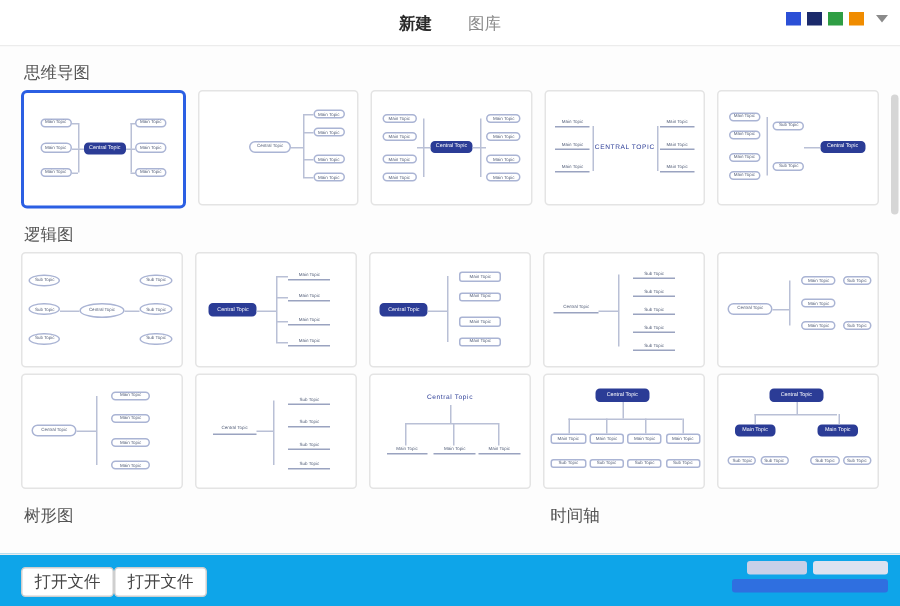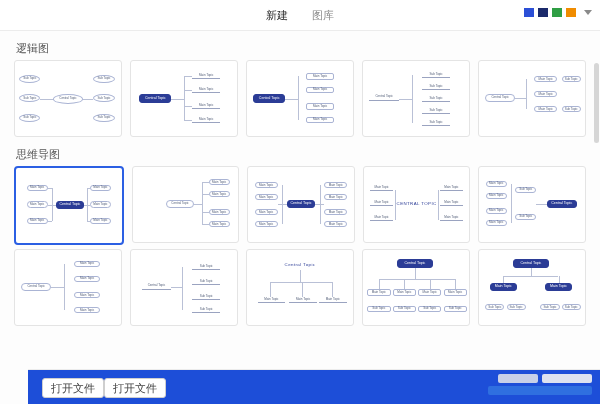--- a/index.html
+++ b/index.html
@@ -18,21 +18,21 @@
     border-bottom:1px solid #ececec;
   }
   .tabs{
     position:absolute;left:50%;top:6px;transform:translateX(-50%);
     display:flex;gap:0px;align-items:center;
   }
   .tab{
     font-size:11px;color:#8a8a8a;padding:2px 12px;cursor:pointer;
     border-bottom:2px solid transparent;
   }
-  .tab.active{color:#2b2b2b;font-weight:normal;}
+  .tab.active{color:#2b2b2b;font-weight:bold;}
   .topright{
     position:absolute;right:8px;top:8px;display:flex;align-items:center;gap:4px;
   }
   .swatch{width:10px;height:9px;display:inline-block;}
   .sw-blue{background:#2b4fd6;}
   .sw-dark{background:#1b2a6b;}
   .sw-green{background:#2f9e44;}
   .sw-orange{background:#f08c00;}
   .caret{
     width:0;height:0;border-left:4px solid transparent;border-right:4px solid transparent;
@@ -68,23 +68,22 @@
   .n.cplain{background:#fff;border:none;color:#2b3c96;font-size:4.4px;letter-spacing:.4px;}
   .n.sq{border-radius:2px;}
   .n.ell{border-radius:50%;}
   .n.line{border:none;border-bottom:0.6px solid #9aa3c0;border-radius:0;background:transparent;color:#55607a;}
   .ln{position:absolute;background:#b9c0d6;}
   .lnv{width:0.6px;}
   .lnh{height:0.6px;}
 
   
   .footer{
-    position:absolute;left:0;right:0;bottom:0;height:34px;background:#1d4ed8;
+    position:absolute;left:0;right:0;bottom:0;height:34px;background:#0ea5e9;
     border-top:1px solid #ececec;
-    margin-left:28px;
   }
   .fbtn{
     position:absolute;top:8px;height:18px;line-height:18px;padding:0 8px;
     font-size:11px;color:#444;background:#fff;border:1px solid #cfcfcf;border-radius:3px;
     cursor:pointer;
   }
   .blurbox{position:absolute;right:8px;background:#cfd6ea;border-radius:2px;}
 </style>
 </head>
 <body>
@@ -99,85 +98,20 @@
     <div class="topright">
       <span class="swatch sw-blue"></span>
       <span class="swatch sw-dark"></span>
       <span class="swatch sw-green"></span>
       <span class="swatch sw-orange"></span>
       <span class="caret"></span>
     </div>
   </div>
 
   <div class="content">
-
-    <div class="section">
-      <div class="section-title">逻辑图</div>
-      <div class="row">
-
-        <div class="card">
-          <div class="n ell" style="left:36%;top:44%;width:28%;height:13%;">Central Topic</div>
-          <div class="n ell" style="left:4%;top:18%;width:20%;height:11%;">Sub Topic</div>
-          <div class="n ell" style="left:4%;top:44%;width:20%;height:11%;">Sub Topic</div>
-          <div class="n ell" style="left:4%;top:70%;width:20%;height:11%;">Sub Topic</div>
-          <div class="n ell" style="left:74%;top:18%;width:20%;height:11%;">Sub Topic</div>
-          <div class="n ell" style="left:74%;top:44%;width:20%;height:11%;">Sub Topic</div>
-          <div class="n ell" style="left:74%;top:70%;width:20%;height:11%;">Sub Topic</div>
-          <div class="ln lnh" style="left:24%;top:50%;width:12%;"></div>
-          <div class="ln lnh" style="left:64%;top:50%;width:10%;"></div>
-        </div>
-
-        <div class="card">
-          <div class="n c" style="left:8%;top:44%;width:30%;height:12%;">Central Topic</div>
-          <div class="n line" style="left:58%;top:16%;width:26%;height:8%;">Main Topic</div>
-          <div class="n line" style="left:58%;top:34%;width:26%;height:8%;">Main Topic</div>
-          <div class="n line" style="left:58%;top:56%;width:26%;height:8%;">Main Topic</div>
-          <div class="n line" style="left:58%;top:74%;width:26%;height:8%;">Main Topic</div>
-          <div class="ln lnh" style="left:38%;top:50%;width:12%;"></div>
-          <div class="ln lnv" style="left:50%;top:20%;height:58%;"></div>
-          <div class="ln lnh" style="left:50%;top:20%;width:8%;"></div>
-          <div class="ln lnh" style="left:50%;top:38%;width:8%;"></div>
-          <div class="ln lnh" style="left:50%;top:60%;width:8%;"></div>
-          <div class="ln lnh" style="left:50%;top:78%;width:8%;"></div>
-        </div>
-
-        <div class="card">
-          <div class="n c" style="left:6%;top:44%;width:30%;height:12%;">Central Topic</div>
-          <div class="n sq" style="left:56%;top:16%;width:26%;height:9%;">Main Topic</div>
-          <div class="n sq" style="left:56%;top:34%;width:26%;height:9%;">Main Topic</div>
-          <div class="n sq" style="left:56%;top:56%;width:26%;height:9%;">Main Topic</div>
-          <div class="n sq" style="left:56%;top:74%;width:26%;height:9%;">Main Topic</div>
-          <div class="ln lnh" style="left:36%;top:50%;width:12%;"></div>
-          <div class="ln lnv" style="left:48%;top:20%;height:58%;"></div>
-        </div>
-
-        <div class="card">
-          <div class="n line" style="left:6%;top:44%;width:28%;height:9%;">Central Topic</div>
-          <div class="n line" style="left:56%;top:14%;width:26%;height:8%;">Sub Topic</div>
-          <div class="n line" style="left:56%;top:30%;width:26%;height:8%;">Sub Topic</div>
-          <div class="n line" style="left:56%;top:46%;width:26%;height:8%;">Sub Topic</div>
-          <div class="n line" style="left:56%;top:62%;width:26%;height:8%;">Sub Topic</div>
-          <div class="n line" style="left:56%;top:78%;width:26%;height:8%;">Sub Topic</div>
-          <div class="ln lnh" style="left:34%;top:50%;width:12%;"></div>
-          <div class="ln lnv" style="left:46%;top:18%;height:64%;"></div>
-        </div>
-
-        <div class="card">
-          <div class="n" style="left:6%;top:44%;width:28%;height:10%;">Central Topic</div>
-          <div class="n" style="left:52%;top:20%;width:22%;height:8%;">Main Topic</div>
-          <div class="n" style="left:52%;top:40%;width:22%;height:8%;">Main Topic</div>
-          <div class="n" style="left:52%;top:60%;width:22%;height:8%;">Main Topic</div>
-          <div class="n" style="left:78%;top:20%;width:18%;height:8%;">Sub Topic</div>
-          <div class="n" style="left:78%;top:60%;width:18%;height:8%;">Sub Topic</div>
-          <div class="ln lnh" style="left:34%;top:49%;width:10%;"></div>
-          <div class="ln lnv" style="left:44%;top:24%;height:40%;"></div>
-        </div>
-
-      </div>
-    </div>
 
     <div class="section">
       <div class="section-title">思维导图</div>
       <div class="row">
 
         <div class="card sel">
           <div class="n c" style="left:38%;top:44%;width:26%;height:11%;">Central Topic</div>
           <div class="n" style="left:10%;top:22%;width:20%;height:9%;">Main Topic</div>
           <div class="n" style="left:10%;top:44%;width:20%;height:9%;">Main Topic</div>
           <div class="n" style="left:10%;top:66%;width:20%;height:9%;">Main Topic</div>
@@ -247,20 +181,85 @@
           <div class="n" style="left:34%;top:26%;width:20%;height:8%;">Sub Topic</div>
           <div class="n" style="left:34%;top:62%;width:20%;height:8%;">Sub Topic</div>
           <div class="ln lnv" style="left:30%;top:22%;height:52%;"></div>
           <div class="ln lnh" style="left:54%;top:49%;width:10%;"></div>
         </div>
 
       </div>
     </div>
 
     <div class="section">
+      <div class="section-title">逻辑图</div>
+      <div class="row">
+
+        <div class="card">
+          <div class="n ell" style="left:36%;top:44%;width:28%;height:13%;">Central Topic</div>
+          <div class="n ell" style="left:4%;top:18%;width:20%;height:11%;">Sub Topic</div>
+          <div class="n ell" style="left:4%;top:44%;width:20%;height:11%;">Sub Topic</div>
+          <div class="n ell" style="left:4%;top:70%;width:20%;height:11%;">Sub Topic</div>
+          <div class="n ell" style="left:74%;top:18%;width:20%;height:11%;">Sub Topic</div>
+          <div class="n ell" style="left:74%;top:44%;width:20%;height:11%;">Sub Topic</div>
+          <div class="n ell" style="left:74%;top:70%;width:20%;height:11%;">Sub Topic</div>
+          <div class="ln lnh" style="left:24%;top:50%;width:12%;"></div>
+          <div class="ln lnh" style="left:64%;top:50%;width:10%;"></div>
+        </div>
+
+        <div class="card">
+          <div class="n c" style="left:8%;top:44%;width:30%;height:12%;">Central Topic</div>
+          <div class="n line" style="left:58%;top:16%;width:26%;height:8%;">Main Topic</div>
+          <div class="n line" style="left:58%;top:34%;width:26%;height:8%;">Main Topic</div>
+          <div class="n line" style="left:58%;top:56%;width:26%;height:8%;">Main Topic</div>
+          <div class="n line" style="left:58%;top:74%;width:26%;height:8%;">Main Topic</div>
+          <div class="ln lnh" style="left:38%;top:50%;width:12%;"></div>
+          <div class="ln lnv" style="left:50%;top:20%;height:58%;"></div>
+          <div class="ln lnh" style="left:50%;top:20%;width:8%;"></div>
+          <div class="ln lnh" style="left:50%;top:38%;width:8%;"></div>
+          <div class="ln lnh" style="left:50%;top:60%;width:8%;"></div>
+          <div class="ln lnh" style="left:50%;top:78%;width:8%;"></div>
+        </div>
+
+        <div class="card">
+          <div class="n c" style="left:6%;top:44%;width:30%;height:12%;">Central Topic</div>
+          <div class="n sq" style="left:56%;top:16%;width:26%;height:9%;">Main Topic</div>
+          <div class="n sq" style="left:56%;top:34%;width:26%;height:9%;">Main Topic</div>
+          <div class="n sq" style="left:56%;top:56%;width:26%;height:9%;">Main Topic</div>
+          <div class="n sq" style="left:56%;top:74%;width:26%;height:9%;">Main Topic</div>
+          <div class="ln lnh" style="left:36%;top:50%;width:12%;"></div>
+          <div class="ln lnv" style="left:48%;top:20%;height:58%;"></div>
+        </div>
+
+        <div class="card">
+          <div class="n line" style="left:6%;top:44%;width:28%;height:9%;">Central Topic</div>
+          <div class="n line" style="left:56%;top:14%;width:26%;height:8%;">Sub Topic</div>
+          <div class="n line" style="left:56%;top:30%;width:26%;height:8%;">Sub Topic</div>
+          <div class="n line" style="left:56%;top:46%;width:26%;height:8%;">Sub Topic</div>
+          <div class="n line" style="left:56%;top:62%;width:26%;height:8%;">Sub Topic</div>
+          <div class="n line" style="left:56%;top:78%;width:26%;height:8%;">Sub Topic</div>
+          <div class="ln lnh" style="left:34%;top:50%;width:12%;"></div>
+          <div class="ln lnv" style="left:46%;top:18%;height:64%;"></div>
+        </div>
+
+        <div class="card">
+          <div class="n" style="left:6%;top:44%;width:28%;height:10%;">Central Topic</div>
+          <div class="n" style="left:52%;top:20%;width:22%;height:8%;">Main Topic</div>
+          <div class="n" style="left:52%;top:40%;width:22%;height:8%;">Main Topic</div>
+          <div class="n" style="left:52%;top:60%;width:22%;height:8%;">Main Topic</div>
+          <div class="n" style="left:78%;top:20%;width:18%;height:8%;">Sub Topic</div>
+          <div class="n" style="left:78%;top:60%;width:18%;height:8%;">Sub Topic</div>
+          <div class="ln lnh" style="left:34%;top:49%;width:10%;"></div>
+          <div class="ln lnv" style="left:44%;top:24%;height:40%;"></div>
+        </div>
+
+      </div>
+    </div>
+
+    <div class="section">
       <div class="row">
 
         <div class="card">
           <div class="n" style="left:6%;top:44%;width:28%;height:10%;">Central Topic</div>
           <div class="n" style="left:56%;top:14%;width:24%;height:8%;">Main Topic</div>
           <div class="n" style="left:56%;top:34%;width:24%;height:8%;">Main Topic</div>
           <div class="n" style="left:56%;top:56%;width:24%;height:8%;">Main Topic</div>
           <div class="n" style="left:56%;top:76%;width:24%;height:8%;">Main Topic</div>
           <div class="ln lnh" style="left:34%;top:49%;width:12%;"></div>
           <div class="ln lnv" style="left:46%;top:18%;height:62%;"></div>
@@ -316,20 +315,27 @@
           <div class="n" style="left:78%;top:72%;width:18%;height:8%;">Sub Topic</div>
           <div class="ln lnv" style="left:49%;top:24%;height:10%;"></div>
           <div class="ln lnh" style="left:23%;top:34%;width:52%;"></div>
           <div class="ln lnv" style="left:23%;top:34%;height:10%;"></div>
           <div class="ln lnv" style="left:75%;top:34%;height:10%;"></div>
         </div>
 
       </div>
     </div>
 
+    <div class="section">
+      <div style="display:flex;">
+        <div class="section-title" style="width:61%;">树形图</div>
+        <div class="section-title">时间轴</div>
+      </div>
+
+    </div>
 
     <div class="scrollbar"></div>
   </div>
 
   <div class="footer">
     <div class="fbtn" style="left:14px;">打开文件</div>
     <div class="fbtn" style="left:76px;">打开文件</div>
     <div class="blurbox" style="right:62px;top:4px;width:40px;height:9px;background:#c8d0e8;"></div>
     <div class="blurbox" style="right:8px;top:4px;width:50px;height:9px;background:#dde2f0;"></div>
     <div class="blurbox" style="right:8px;top:16px;width:104px;height:9px;background:#2f6fe0;"></div>

